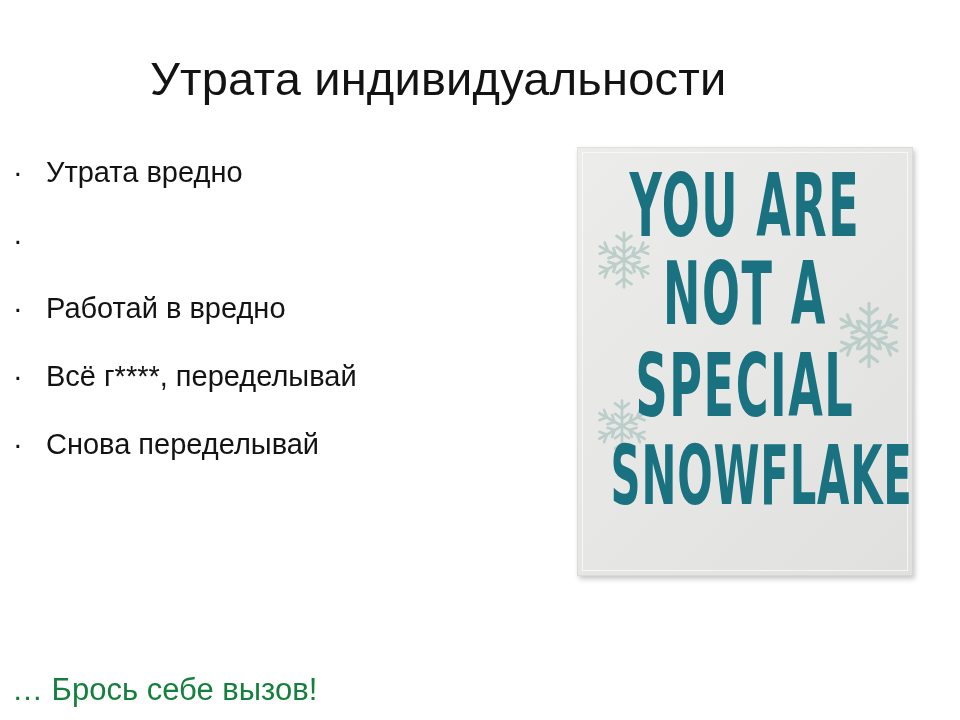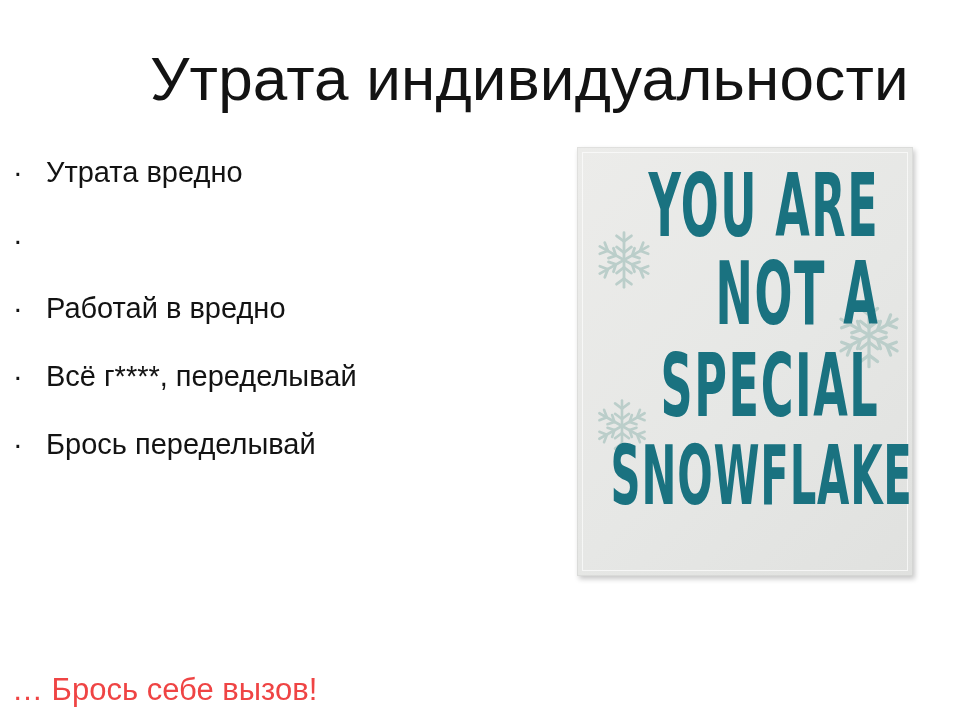--- a/index.html
+++ b/index.html
@@ -22,21 +22,21 @@
     height: 720px;
     background: #ffffff;
   }
 
   
   .slide-title {
     position: absolute;
     left: 150px;
     top: 38px;
     width: 700px;
-    font-size: 62px;
+    font-size: 47px;
     font-weight: 400;
     line-height: 58px;
     letter-spacing: 0.2px;
     color: #131313;
     white-space: nowrap;
     margin-top: 12px;
   }
 
   
   .bullet-list {
@@ -67,21 +67,21 @@
     color: #131313;
   }
 
   
   .footer-line {
     position: absolute;
     left: 12px;
     top: 668px;
     font-size: 31px;
     line-height: 44px;
-    color: #ef4444;
+    color: #15803d;
     white-space: nowrap;
   }
 
   
   .poster {
     position: absolute;
     left: 577px;
     top: 147px;
     width: 336px;
     height: 429px;
@@ -100,21 +100,21 @@
     right: 5px;
     bottom: 5px;
     border: 1px solid rgba(255, 255, 255, 0.65);
     pointer-events: none;
   }
   .poster-text {
     position: absolute;
     left: 0;
     right: 0;
     top: 24px;
-    text-align: right;
+    text-align: center;
     font-family: "DejaVu Sans Condensed", "Liberation Sans Narrow", "Liberation Sans", sans-serif;
     color: #1a7280;
   }
   .poster-line {
     display: block;
     font-weight: 700;
     color: #1a7280;
     letter-spacing: 2px;
     transform: scaleX(0.80) scaleY(1.42);
     transform-origin: center center;
@@ -153,21 +153,21 @@
     <li class="bullet-item">
       <span class="bullet-marker">·</span>
       <span>Работай в вредно</span>
     </li>
     <li class="bullet-item">
       <span class="bullet-marker">·</span>
       <span>Всё г****, переделывай</span>
     </li>
     <li class="bullet-item">
       <span class="bullet-marker">·</span>
-      <span>Брось переделывай</span>
+      <span>Снова переделывай</span>
     </li>
   </ul>
 
   <div class="footer-line">… Брось себе вызов!</div>
 
   <div class="poster">
     <div class="poster-inner-border"></div>
 
     <div class="snowflake sf-1">
       <svg viewBox="0 0 100 100" aria-hidden="true">

